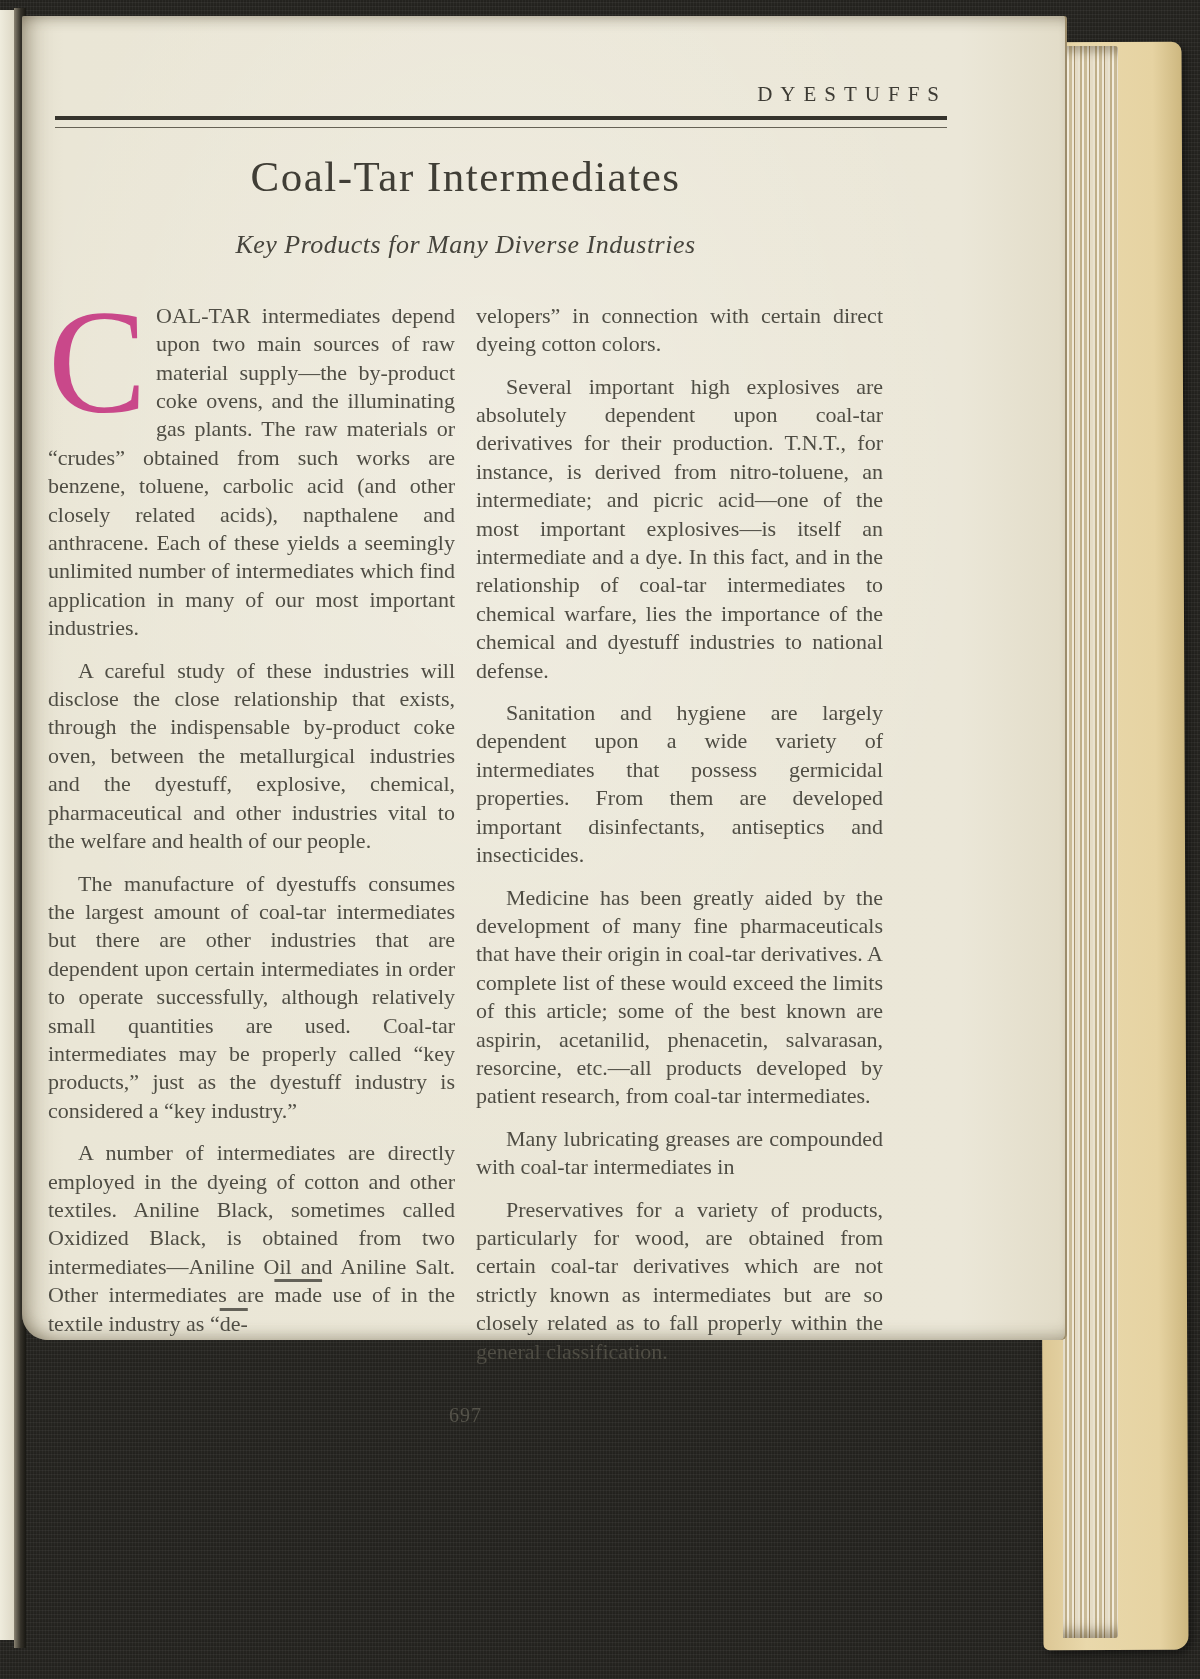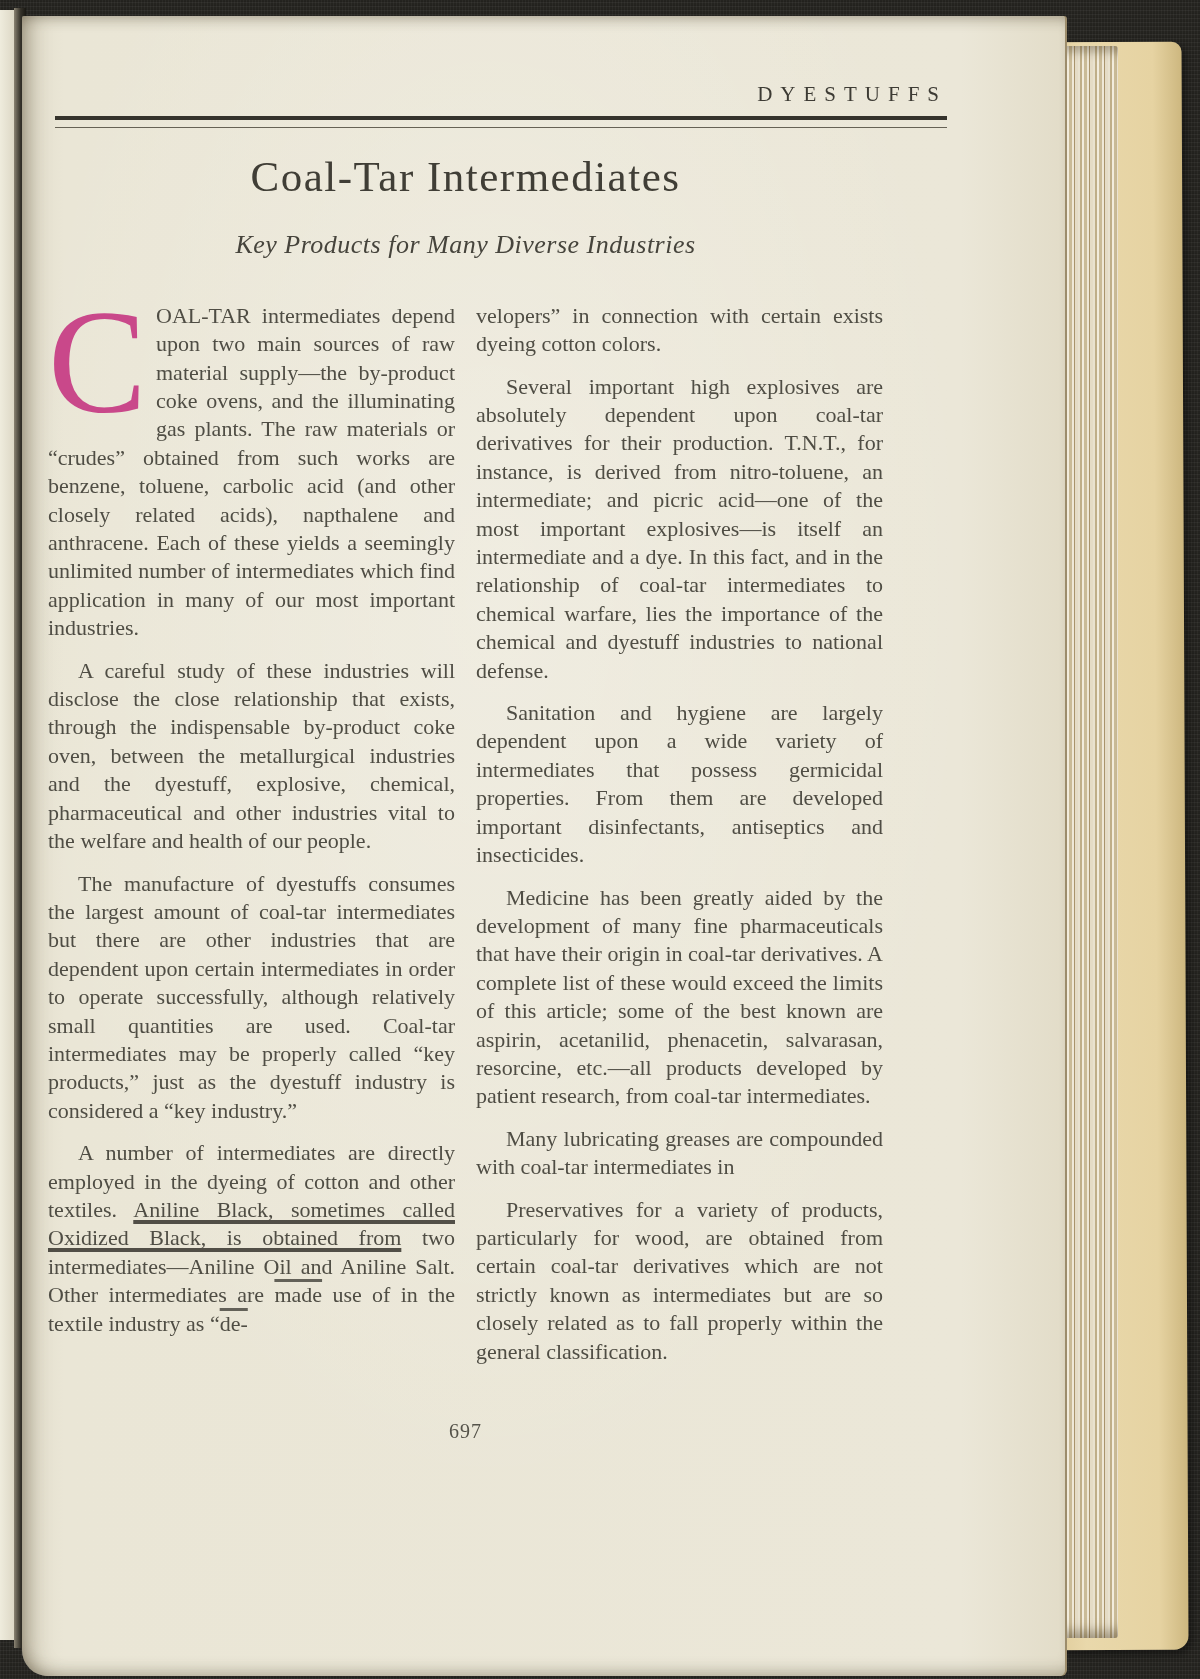--- a/index.html
+++ b/index.html
@@ -33,21 +33,21 @@
     position:absolute;left:1063px;top:46px;width:55px;height:1592px;
     background:
       repeating-linear-gradient(90deg,
         #e9e2cf 0 2px,#bfae88 2px 4px,#f2ecdd 4px 6px,#cabb97 6px 9px,
         #efe8d7 9px 11px,#a9946c 11px 12px,#e5dcc6 12px 15px);
     box-shadow:inset 0 14px 10px -8px rgba(60,45,20,0.35), inset 0 -16px 12px -9px rgba(60,45,20,0.4);
     border-radius:0 3px 3px 0;
   }
   
   .page{
-    position:absolute;left:22px;top:16px;width:1043px;height:1660px;
+    position:absolute;left:22px;top:16px;width:1043px;height:1324px;
     background:
       radial-gradient(ellipse at 45% 35%, rgba(255,255,255,0.25), transparent 60%),
       linear-gradient(90deg,#e2ddcb 0,#eae6d6 4%,#ebe7d8 90%,#e2dcc8 100%);
     background-color:#eae6d6;
     border-radius:2px 3px 6px 26px;
     box-shadow:inset 16px 0 22px -12px rgba(70,58,34,0.5), inset 0 12px 14px -10px rgba(70,58,34,0.35), inset 0 -14px 16px -11px rgba(70,58,34,0.3), 2px 0 0 #9c8c6b;
     color:#4f4d44;
   }
   .running-head{
     padding-top:66px;margin:0 118px 0 33px;
@@ -70,33 +70,32 @@
   .para{margin:0 0 14px 0;text-indent:30px;}
   .para.no-indent{text-indent:0;}
   .drop-cap{
     float:left;width:100px;height:110px;
     font-size:148px;line-height:0.74;
     color:#c9488a;
     margin:6px 8px 0 0;
     text-align:left;
   }
   .mark-underline{
-    text-decoration:underline;
     text-decoration-thickness:4px;
     text-decoration-color:rgba(42,40,34,0.8);
     text-underline-offset:3px;
     text-decoration-skip-ink:none;
   }
   .mark-overline{
     text-decoration:overline;
     text-decoration-thickness:3px;
     text-decoration-color:rgba(42,40,34,0.7);
   }
   .page-num{
-    margin-top:40px;text-align:center;
+    margin-top:24px;text-align:center;
     font-size:20px;color:#55534a;letter-spacing:1px;
   }
 </style>
 </head>
 <body>
 
 <div class="under-page-strip"></div>
 <div class="gutter-shadow"></div>
 <div class="back-page"></div>
 <div class="page-edges"></div>
@@ -111,21 +110,21 @@
     <div class="subtitle">Key Products for Many Diverse Industries</div>
 
     <div class="columns">
       <div class="col" id="col-left">
           <p class="para no-indent"><span class="drop-cap" style="color: rgb(201, 72, 138);">C</span><span>OAL-TAR intermediates depend upon two main sources of raw material supply—the by-product coke ovens, and the illuminating gas plants. The raw materials or “crudes” obtained from such works are benzene, toluene, carbolic acid (and other closely related acids), napthalene and anthracene. Each of these yields a seemingly unlimited number of intermediates which find application in many of our most important industries.</span></p>
           <p class="para"><span>A careful study of these industries will disclose the close relationship that exists, through the indispensable by-product coke oven, between the metallurgical industries and the dyestuff, explosive, chemical, pharmaceutical and other industries vital to the welfare and health of our people.</span></p>
           <p class="para"><span>The manufacture of dyestuffs consumes the largest amount of coal-tar intermediates but there are other industries that are dependent upon certain intermediates in order to operate successfully, although relatively small quantities are used. Coal-tar intermediates may be properly called “key products,” just as the dyestuff industry is considered a “key industry.”</span></p>
           <p class="para"><span>A number of intermediates are directly employed in the dyeing of cotton and other textiles. </span><span class="mark-underline">Aniline Black, sometimes called Oxidized Black, is obtained from</span><span> two intermediates—Aniline Oil and Aniline Salt. Other intermediates are </span><span class="mark-overline">made</span><span> use of in the textile industry as “</span><span class="mark-overline">de-</span></p>
         </div>
       <div class="col" id="col-right">
-          <p class="para no-indent"><span>velopers” in connection with certain exists dyeing cotton colors.</span></p>
+          <p class="para no-indent"><span>velopers” in connection with certain direct dyeing cotton colors.</span></p>
           <p class="para"><span>Several important high explosives are absolutely dependent upon coal-tar derivatives for their production. T.N.T., for instance, is derived from nitro-toluene, an intermediate; and picric acid—one of the most important explosives—is itself an intermediate and a dye. In this fact, and in the relationship of coal-tar intermediates to chemical warfare, lies the importance of the chemical and dyestuff industries to national defense.</span></p>
           <p class="para"><span>Sanitation and hygiene are largely dependent upon a wide variety of intermediates that possess germicidal properties. From them are developed important disinfectants, antiseptics and insecticides.</span></p>
           <p class="para"><span>Medicine has been greatly aided by the development of many fine pharmaceuticals that have their origin in coal-tar derivatives. A complete list of these would exceed the limits of this article; some of the best known are aspirin, acetanilid, phenacetin, salvarasan, resorcine, etc.—all products developed by patient research, from coal-tar intermediates.</span></p>
           <p class="para"><span>Many lubricating greases are compounded with coal-tar intermediates in</span></p>
           <p class="para"><span>Preservatives for a variety of products, particularly for wood, are obtained from certain coal-tar derivatives which are not strictly known as intermediates but are so closely related as to fall properly within the general classification.</span></p>
         </div>
     </div>
 
     <div class="page-num">697</div>
   </div>

